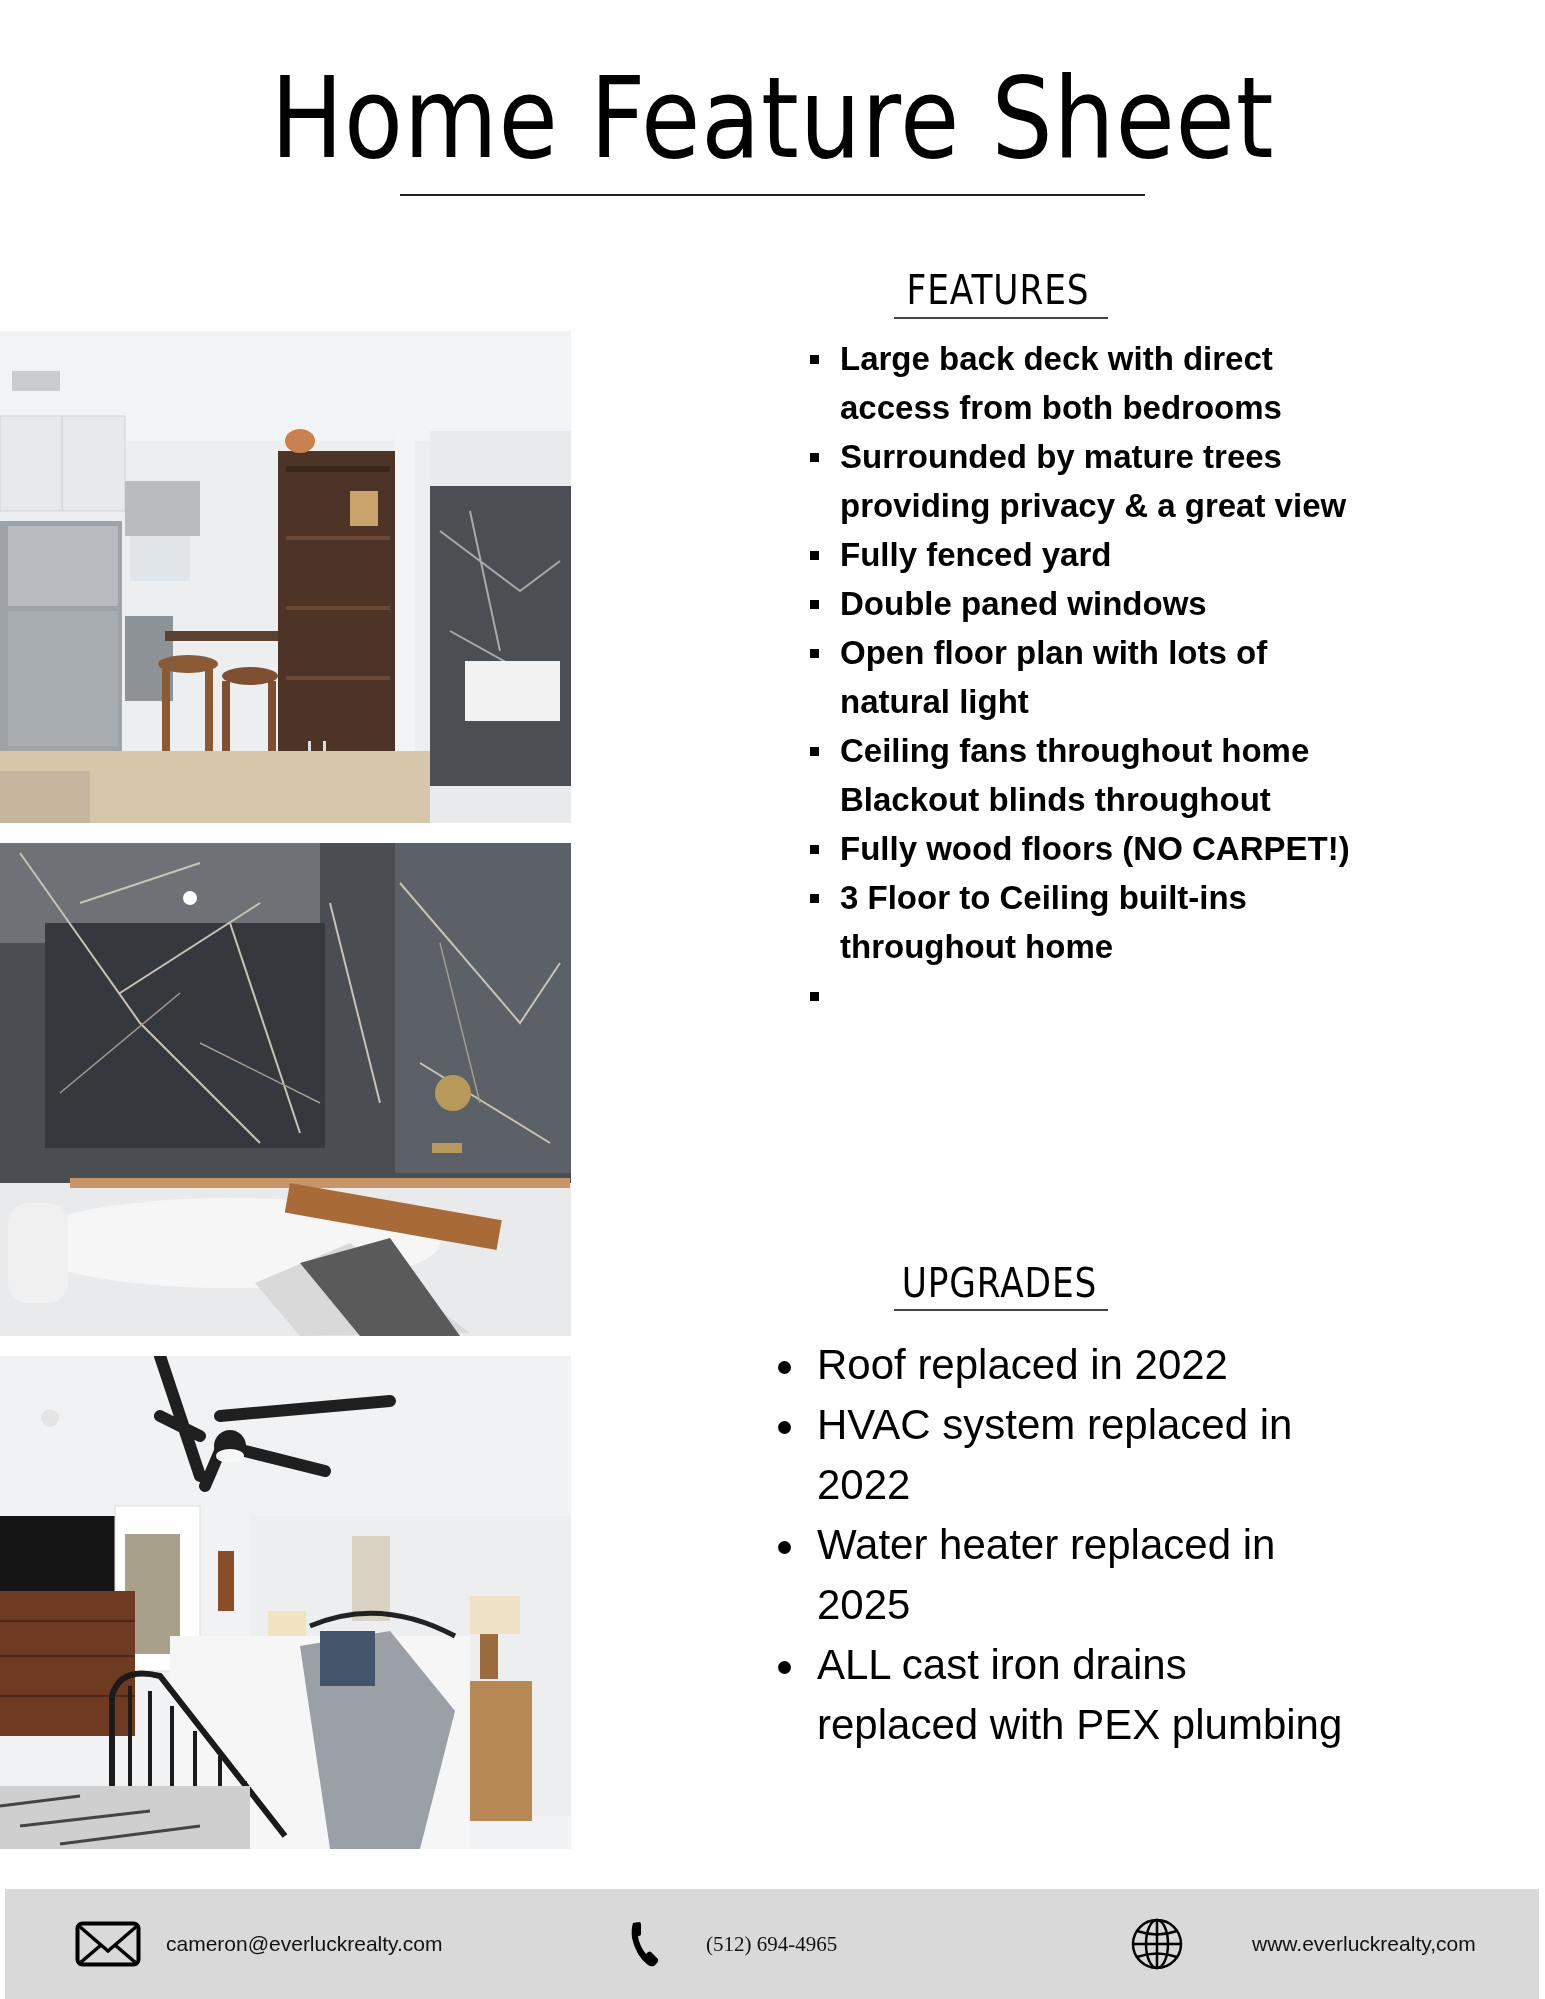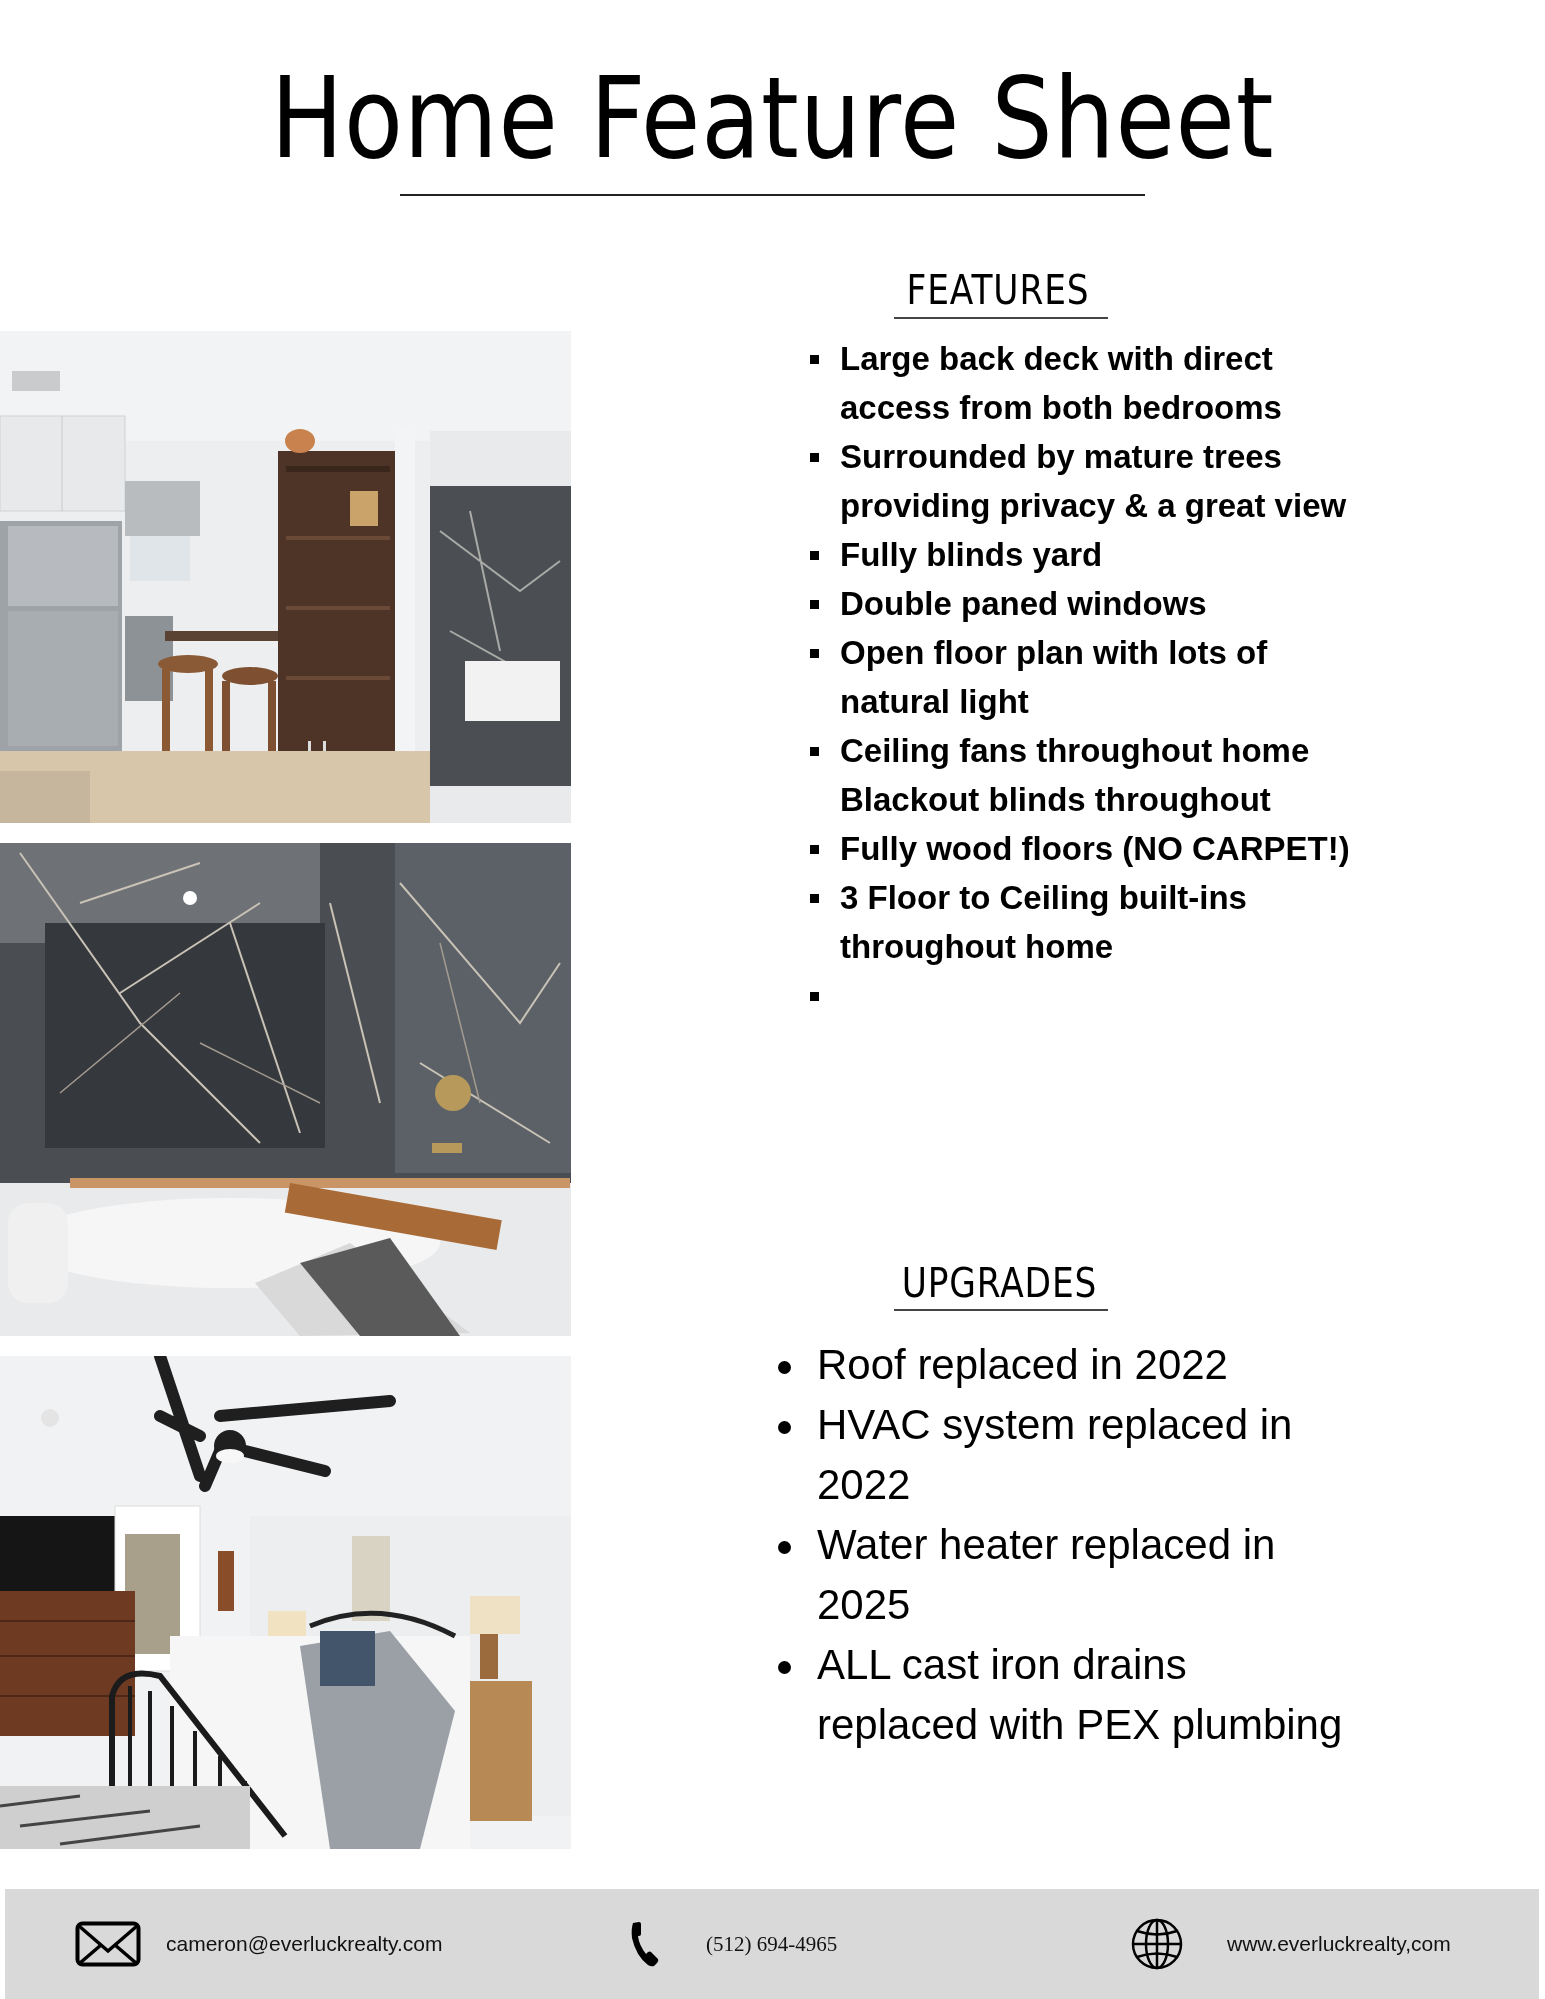--- a/index.html
+++ b/index.html
@@ -51,21 +51,21 @@
     position: absolute; left: 2px; top: 26px; width: 13px; height: 13px; border-radius: 50%; background: #000;
   }
 
   .footer {
     position: absolute; left: 5px; top: 1889px; width: 1534px; height: 110px; background: #d9d9d9;
   }
   .f-item { position: absolute; top: 0; height: 110px; display: flex; align-items: center; }
   .f-text { font-size: 21px; color: #111; }
   #f-email { left: 70px; }
   #f-phone { left: 625px; font-family: Liberation Serif, serif; }
-  #f-web { left: 1126px; }
+  #f-web { left: 1126px; gap: 25px; }
   #f-email .f-text { margin-left: 25px; }
   #f-phone .f-text { margin-left: 46px; }
   #f-web .f-text { margin-left: 44px; }
 </style>
 </head>
 <body>
 
 <h1 class="title">Home Feature Sheet</h1>
 <div class="title-rule"></div>
 
@@ -167,21 +167,21 @@
     <path d="M0 450 L80 440 M20 470 L150 455 M60 488 L200 470" stroke="#444" stroke-width="3"></path>
   </svg>
 </div>
 
 <h2 class="sec-head" id="features-head">FEATURES</h2>
 <div class="sec-rule" id="features-rule"></div>
 
 <ul class="features">
   <li><span class="bullet"></span><span>Large back deck with direct access from both bedrooms</span></li>
   <li><span class="bullet"></span><span>Surrounded by mature trees providing privacy &amp; a great view</span></li>
-  <li><span class="bullet"></span><span>Fully blinds yard</span></li>
+  <li><span class="bullet"></span><span>Fully fenced yard</span></li>
   <li><span class="bullet"></span><span>Double paned windows</span></li>
   <li><span class="bullet"></span><span>Open floor plan with lots of natural light</span></li>
   <li><span class="bullet"></span><span>Ceiling fans throughout home</span></li>
   <li class="nobullet"><span>Blackout blinds throughout</span></li>
   <li><span class="bullet"></span><span>Fully wood floors (NO CARPET!)</span></li>
   <li><span class="bullet"></span><span>3 Floor to Ceiling built-ins throughout home</span></li>
   <li><span class="bullet"></span></li>
 </ul>
 
 <h2 class="sec-head" id="upgrades-head">UPGRADES</h2>

